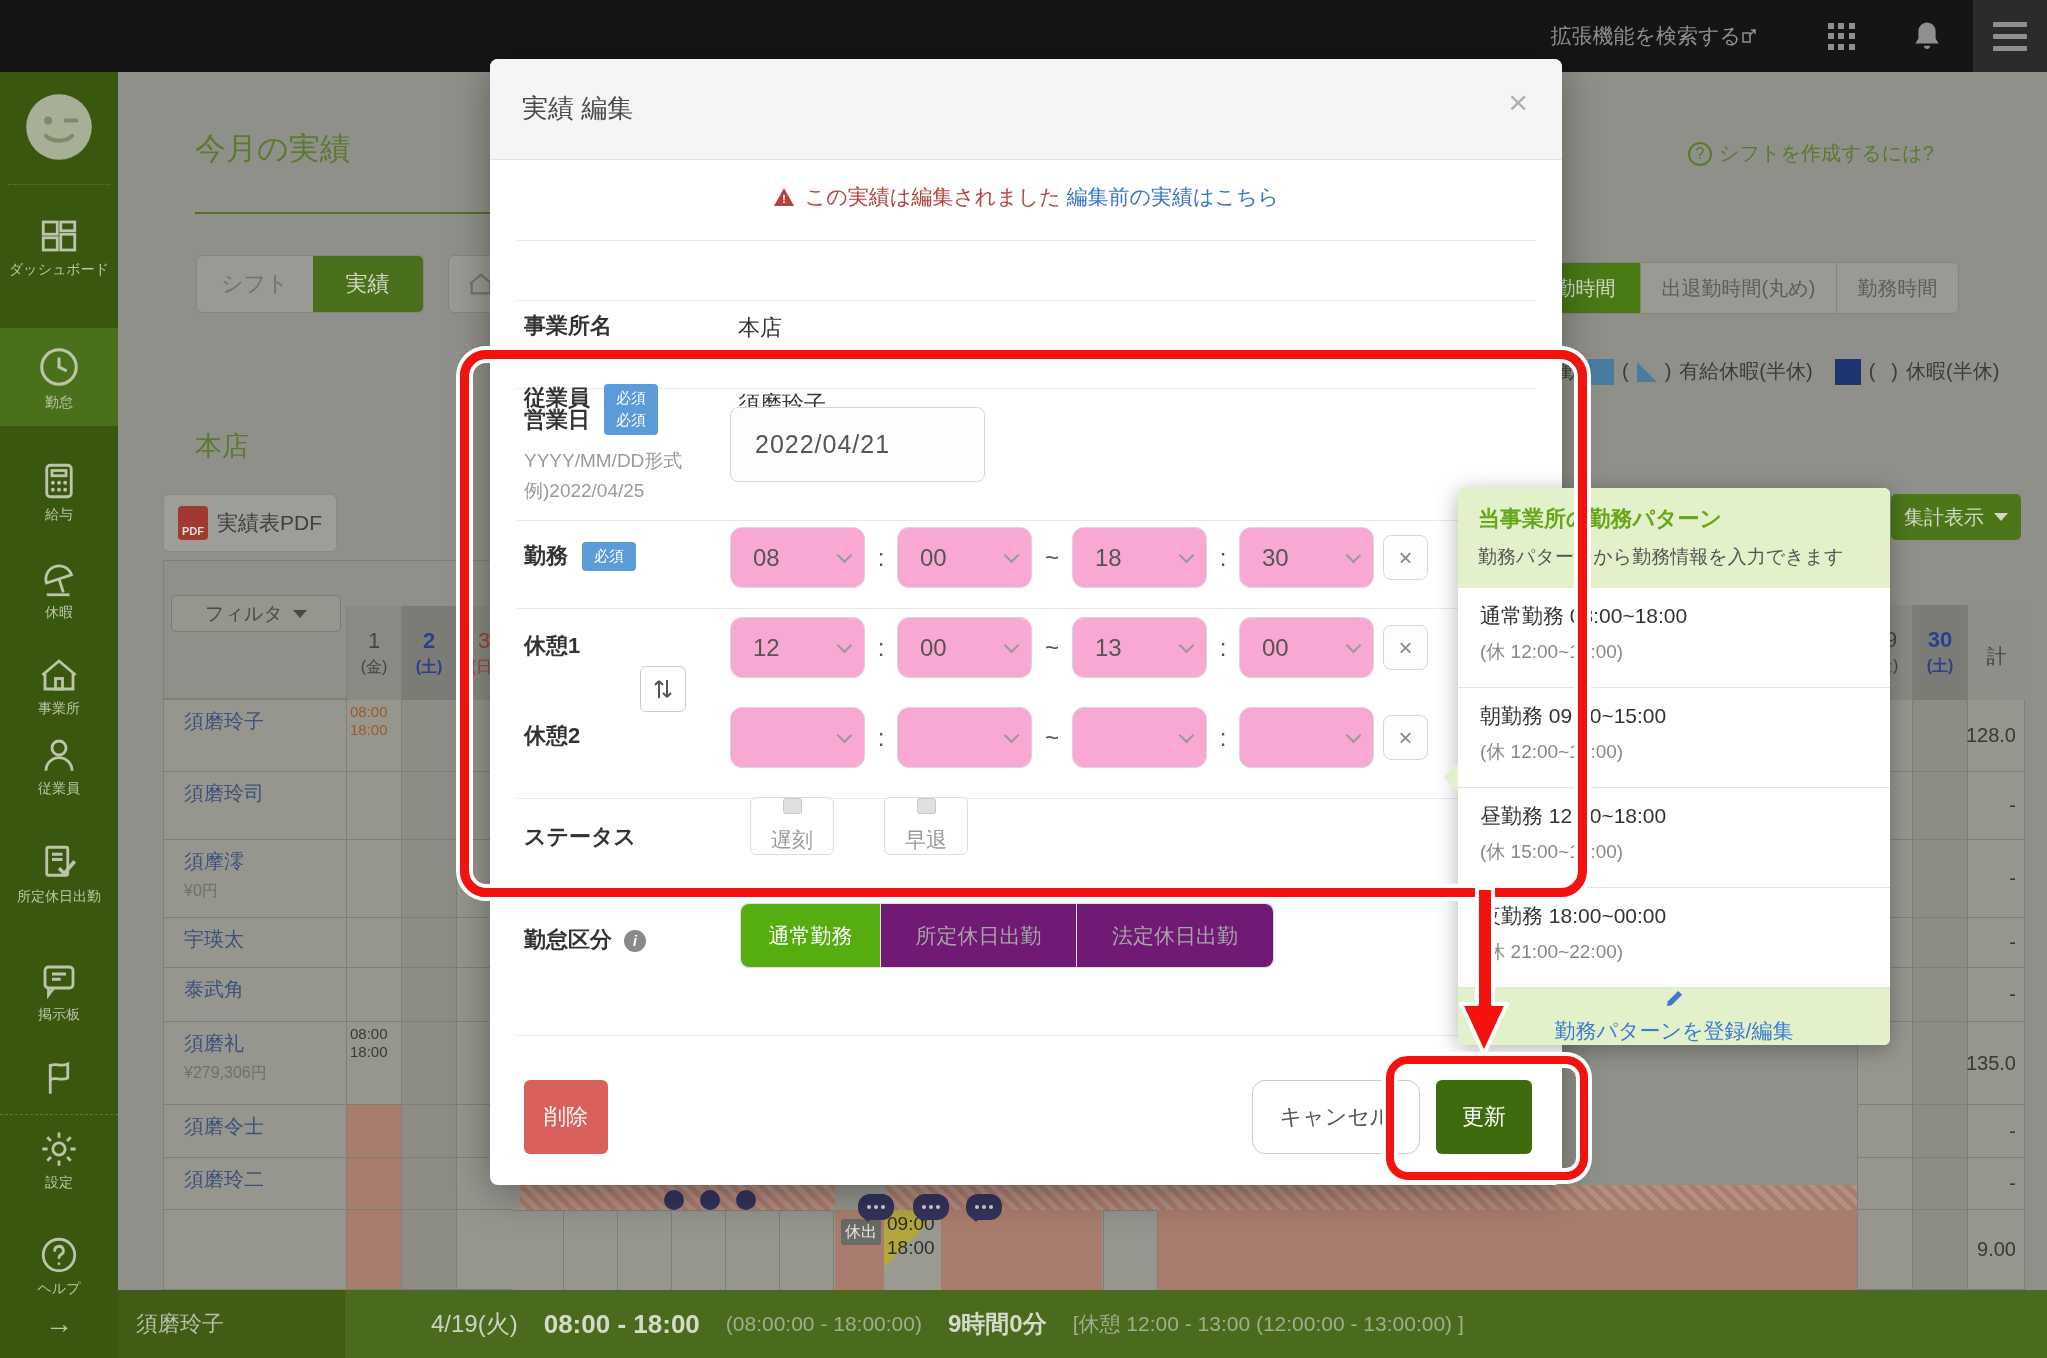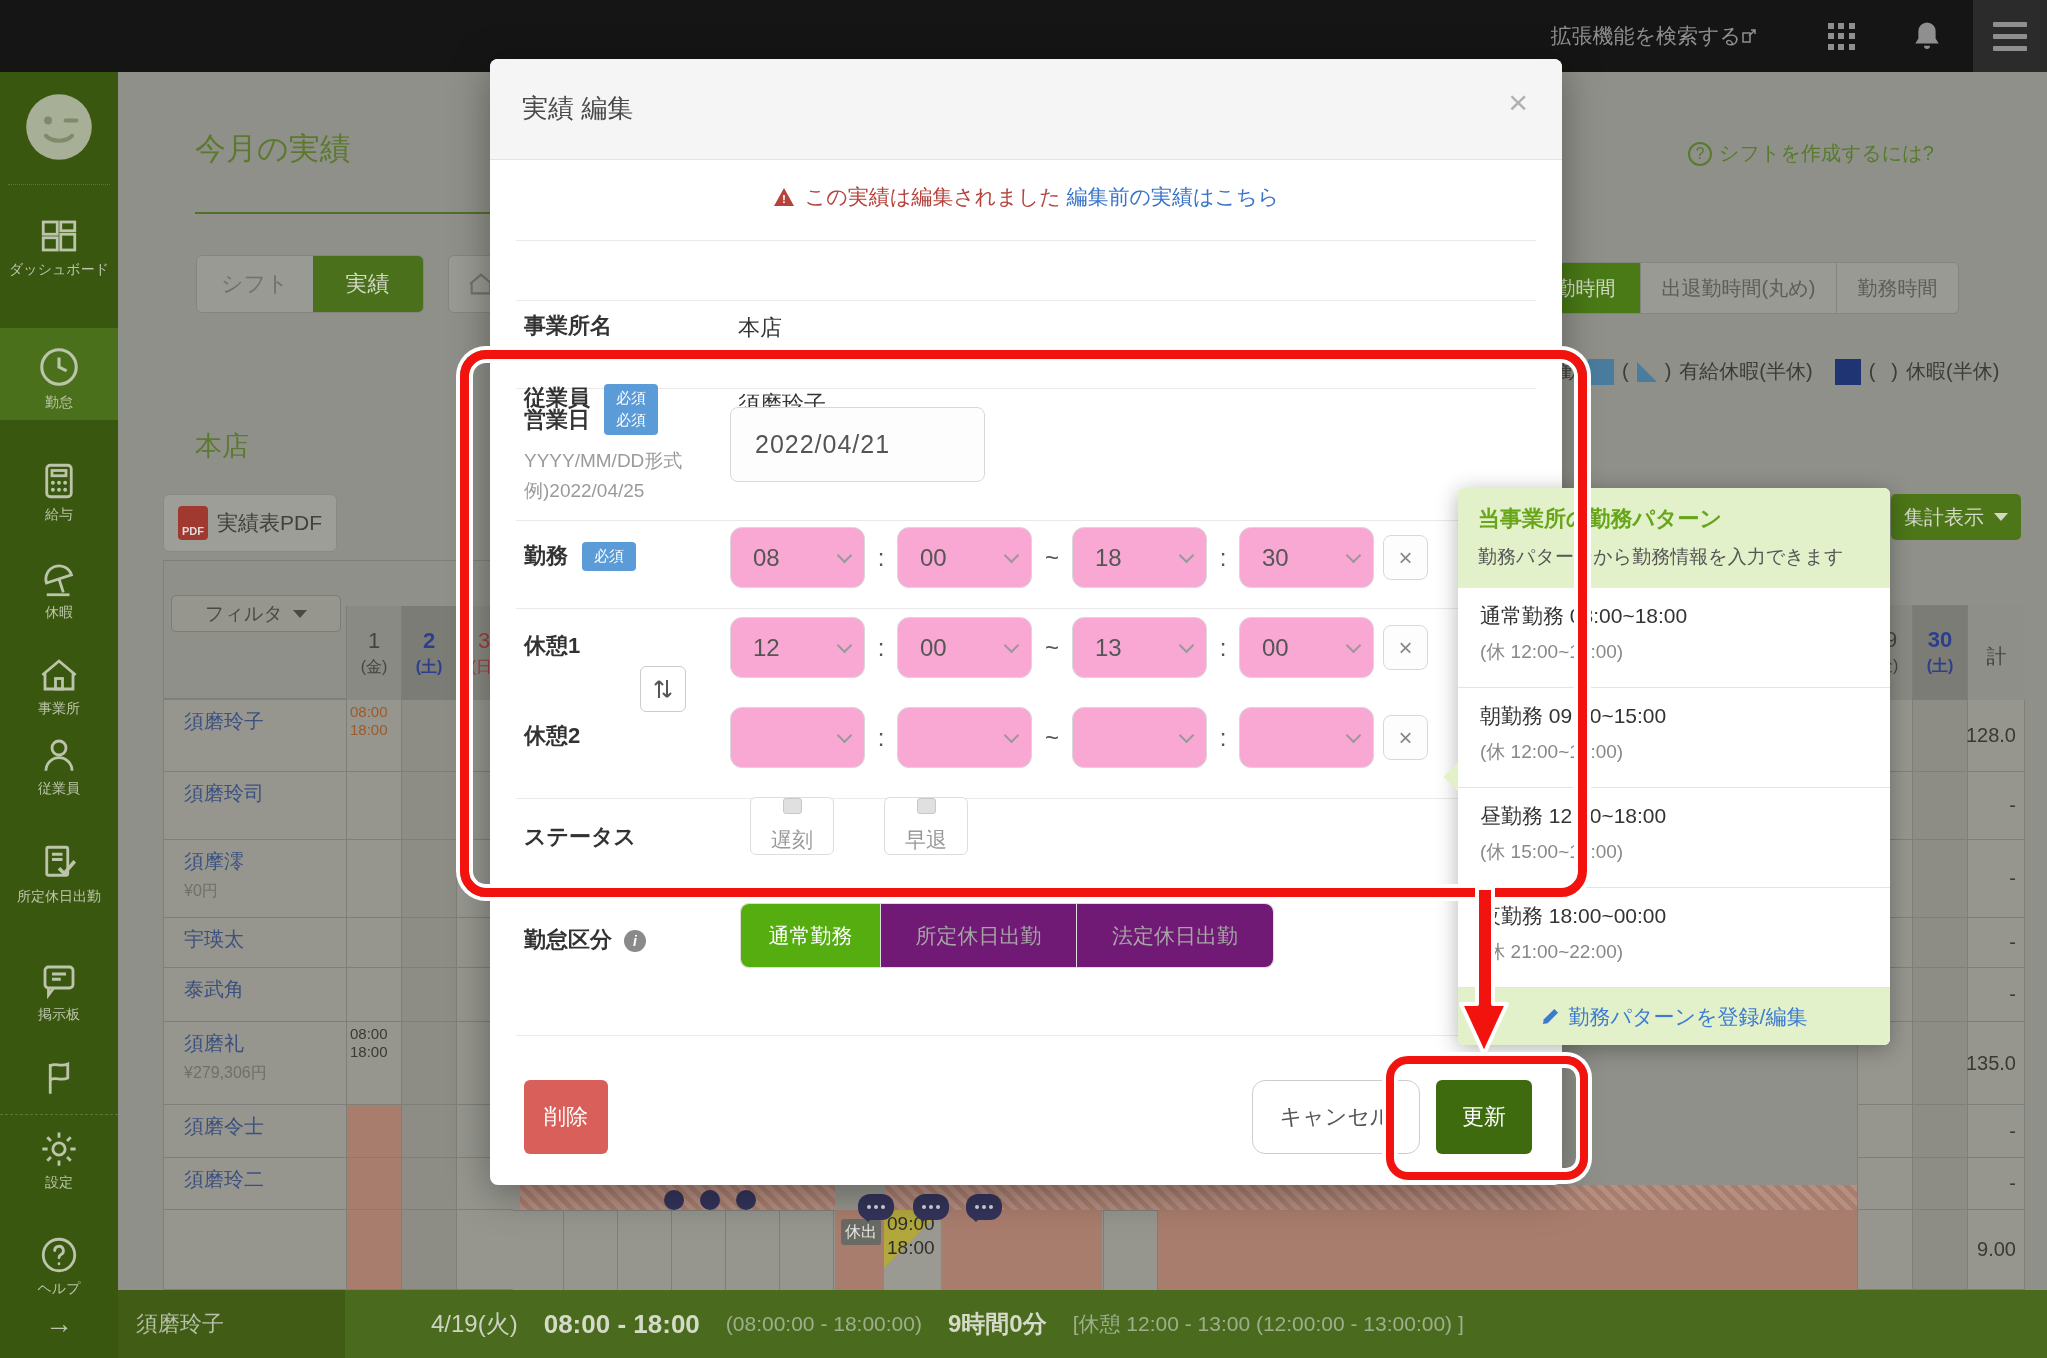--- a/index.html
+++ b/index.html
@@ -150,21 +150,21 @@
 
 
 .popup { position: absolute; left: 1458px; top: 488px; width: 432px; height: 557px; background: #fff; border-radius: 6px; box-shadow: 0 4px 22px rgba(0,0,0,.3); z-index: 20; }
 .pp-head { position: absolute; left: 0; top: 0; width: 100%; height: 100px; background: #e2f1c9; border-radius: 6px 6px 0 0; padding: 16px 20px; }
 .pp-title { color: #67a519; font-size: 22px; font-weight: bold; }
 .pp-sub { color: #555; font-size: 19px; margin-top: 10px; }
 .pp-item { position: absolute; left: 0; width: 100%; height: 100px; border-bottom: 1px solid #e4e4e4; padding: 14px 0 0 22px; cursor: pointer; background: #fff; }
 .pi1 { top: 100px; } .pi2 { top: 200px; } .pi3 { top: 300px; } .pi4 { top: 400px; }
 .pp-line1 { font-size: 21px; color: #333; }
 .pp-line2 { font-size: 19px; color: #888; margin-top: 9px; }
-.pp-foot { position: absolute; left: 0; top: 500px; width: 100%; height: 57px; background: #e2f1c9; border-radius: 0 0 6px 6px; display: flex; align-items: center; justify-content: center; gap: 9px; color: #3b7bd4; font-size: 21px; cursor: pointer; }
+.pp-foot { position: absolute; left: 0; top: 500px; width: 100%; height: 57px; background: #e2f1c9; border-radius: 0 0 6px 6px; display: flex; align-items: center; justify-content: center; gap: 9px; color: #3b7bd4; font-size: 21px; cursor: pointer; flex-direction: column; }
 .pp-point { position: absolute; left: -10px; top: 278px; width: 22px; height: 22px; background: #e2f1c9; transform: rotate(45deg); }
 
 
 .anno-rect { position: absolute; left: 460px; top: 350px; width: 1127px; height: 547px; border: 9px solid #f2130f; border-radius: 26px; box-shadow: 0 0 0 4px #fff, inset 0 0 0 4px #fff; z-index: 30; pointer-events: none; }
 .anno-rect2 { position: absolute; left: 1386px; top: 1056px; width: 202px; height: 124px; border: 8px solid #f2130f; border-radius: 22px; box-shadow: 0 0 0 4px #fff, inset 0 0 0 4px #fff; z-index: 30; pointer-events: none; }
 .anno-arrow { position: absolute; left: 1447px; top: 888px; z-index: 31; pointer-events: none; }
 </style>
 </head>
 <body>
 
@@ -213,21 +213,21 @@
     <div class="sb-item" style="top:143px">
       <svg width="42" height="42" viewBox="0 0 24 24" fill="none" stroke="#bcc5ab" stroke-width="1.6">
           <rect x="3" y="4" width="8" height="7"></rect>
           <rect x="13" y="4" width="8" height="5"></rect>
           <rect x="3" y="13" width="8" height="7"></rect>
           <rect x="13" y="11" width="8" height="9"></rect>
         </svg>
       <div>ダッシュボード</div>
     </div>
 
-    <div class="sb-item sb-active" style="top:256px;padding:16px 0 8px">
+    <div class="sb-item sb-active" style="top:256px;padding:16px 0 14px">
       <svg width="46" height="46" viewBox="0 0 24 24" fill="none" stroke="#bcc5ab" stroke-width="1.6">
           <circle cx="12" cy="12" r="9"></circle>
           <path d="M12 7v5l4 2"></path>
         </svg>
       <div>勤怠</div>
     </div>
 
     <div class="sb-item" style="top:388px">
       <svg width="42" height="42" viewBox="0 0 24 24" fill="none" stroke="#bcc5ab" stroke-width="1.6">
           <rect x="5" y="3" width="14" height="18" rx="2"></rect>

